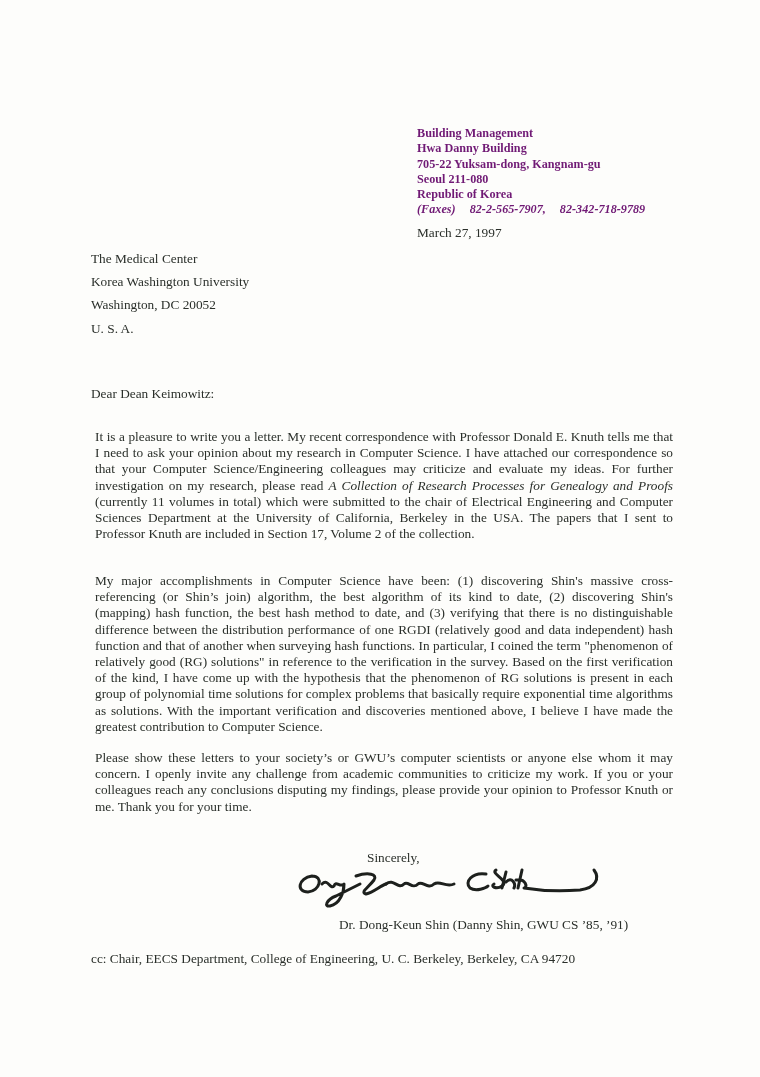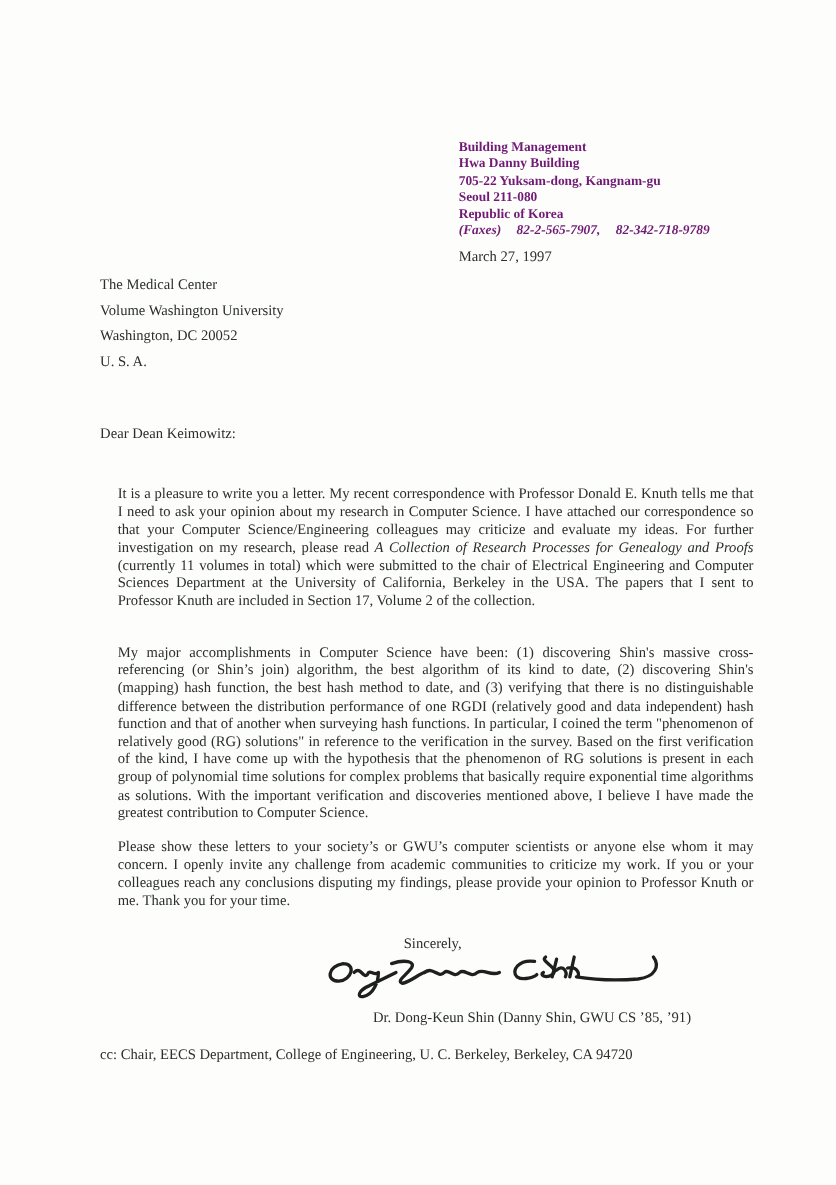--- a/index.html
+++ b/index.html
@@ -11,21 +11,21 @@
     position: absolute; left: 417px; top: 126px;
     font-weight: bold; font-size: 12.2px; line-height: 15.3px; color: #701a75;
   }
   .sender .faxes { font-style: italic; word-spacing: 2px; }
   .sender .faxes span { margin-left: 9px; }
   .date { position: absolute; left: 417px; top: 225px; font-size: 13.3px; }
   .recipient { position: absolute; left: 91px; top: 247px; font-size: 13.3px; line-height: 23.2px; }
   .salutation { position: absolute; left: 91px; top: 386px; font-size: 13.3px; }
   .para {
     position: absolute; left: 91px; width: 578px; font-size: 13.3px; line-height: 16.2px;
-    text-align: justify; margin: 16px;
+    text-align: justify; margin: 4px;
   }
   .p1 { top: 425px; }
   .p2 { top: 569px; }
   .p3 { top: 746px; }
   .closing { position: absolute; left: 367px; top: 850px; font-size: 13.3px; }
   .signature { position: absolute; left: 290px; top: 862px; width: 320px; height: 50px; }
   .signer { position: absolute; left: 339px; top: 917px; font-size: 13.3px; }
   .cc { position: absolute; left: 91px; top: 951px; font-size: 13.3px; }
   i { font-style: italic; }
 </style>
@@ -42,21 +42,21 @@
     <span style="margin-left:0">(Faxes)</span>
     <span>82-2-565-7907,</span>
     <span>82-342-718-9789</span>
   </div>
 </div>
 
 <div class="date">March 27, 1997</div>
 
 <div class="recipient">
   <div>The Medical Center</div>
-  <div>Volume Washington University</div>
+  <div>Korea Washington University</div>
   <div>Washington, DC 20052</div>
   <div>U. S. A.</div>
 </div>
 
 <div class="salutation">Dear Dean Keimowitz:</div>
 
 <p class="para p1"><span>It is a pleasure to write you a letter.   My recent correspondence with Professor Donald E. Knuth tells me that I need to ask your opinion about my research in Computer Science.   I have attached our correspondence so that your Computer Science/Engineering colleagues may criticize and evaluate my ideas.   For further investigation on my research, please read </span><i>A Collection of Research Processes for Genealogy and Proofs</i><span> (currently 11 volumes in total) which were submitted to the chair of Electrical Engineering and Computer Sciences Department at the University of California, Berkeley in the USA. The papers that I sent to Professor Knuth are included in Section 17, Volume 2 of the collection.</span></p>
 
 <p class="para p2">My major accomplishments in Computer Science have been: (1) discovering Shin's massive cross-referencing (or Shin’s join) algorithm, the best algorithm of its kind to date, (2) discovering Shin's (mapping) hash function, the best hash method to date, and (3) verifying that there is no distinguishable difference between the distribution performance of one RGDI (relatively good and data independent) hash function and that of another when surveying hash functions.   In particular, I coined the term "phenomenon of relatively good (RG) solutions" in reference to the verification in the survey.   Based on the first verification of the kind, I have come up with the hypothesis that the phenomenon of RG solutions is present in each group of polynomial time solutions for complex problems that basically require exponential time algorithms as solutions. With the important verification and discoveries mentioned above, I believe I have made the greatest contribution to Computer Science.</p>
 

